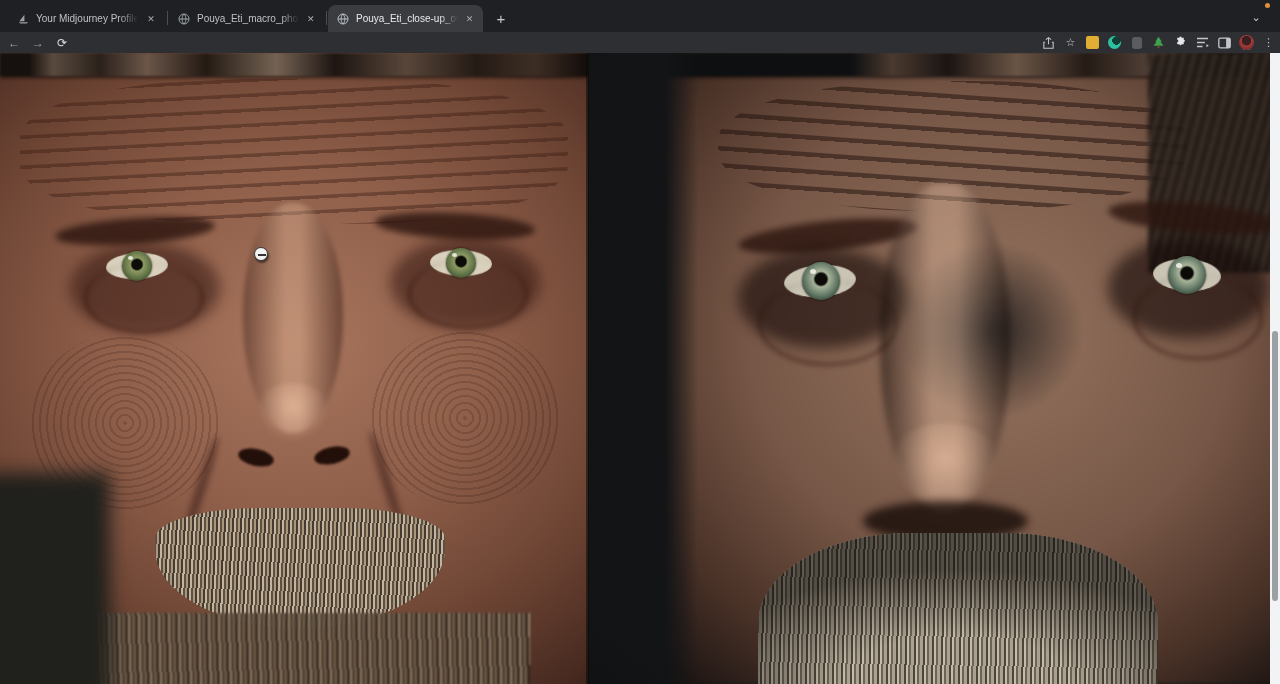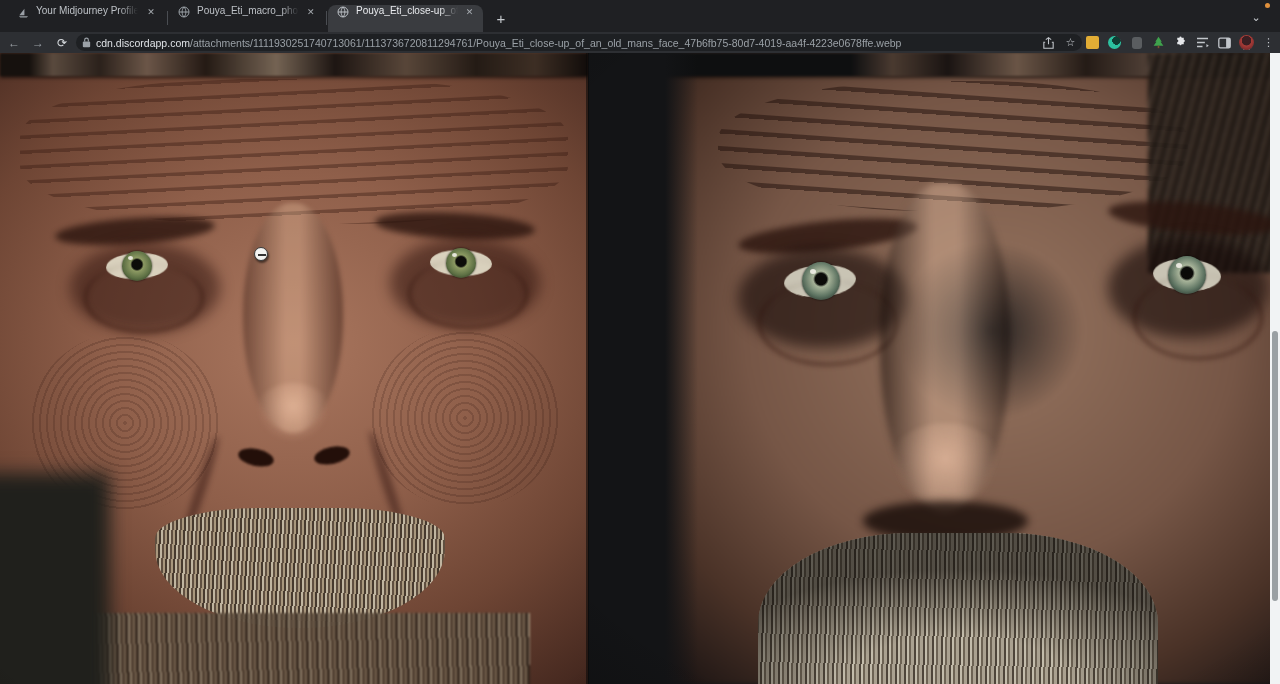--- a/index.html
+++ b/index.html
@@ -2,21 +2,21 @@
 <html><head>
 <meta charset="utf-8">
 <style>
   * { margin:0; padding:0; box-sizing:border-box; }
   html,body { width:1280px; height:684px; overflow:hidden; background:#202124;
               font-family:"Liberation Sans", sans-serif; }
   .window { position:relative; width:1280px; height:684px; background:#202124; }
 
   
   .tabstrip { position:absolute; left:0; top:0; width:1280px; height:32px; background:#1f2023; }
-  .tab { position:absolute; top:5px; height:27px; display:flex; gap:6px;
+  .tab { position:absolute; top:5px; height:27px; display:flex; align-items:center; gap:6px;
          padding:0 8px; border-radius:8px 8px 0 0; color:#bdc1c6; font-size:10px; cursor:default; }
   .tab.active { background:#3a3c40; color:#e8eaed; }
   .tab .title { white-space:nowrap; overflow:hidden; max-width:112px;
                 -webkit-mask-image:linear-gradient(90deg,#000 82%,transparent); }
   .tab .close { width:14px; height:14px; border-radius:50%; display:flex; align-items:center;
                 justify-content:center; font-size:9px; color:#a6abb0; }
   .tab-sep { position:absolute; top:11px; width:1px; height:14px; background:#4a4d52; }
   .favicon { width:14px; height:14px; flex:0 0 14px; display:flex; align-items:center; justify-content:center; }
   .newtab { position:absolute; left:489px; top:6px; width:24px; height:24px; border-radius:50%;
             color:#c7cbcf; font-size:15px; display:flex; align-items:center; justify-content:center; }
@@ -189,29 +189,20 @@
 
     <div class="tabsearch">⌄</div>
     <div class="notifdot" style="background:#e0903c"></div>
   </div>
 
   <div class="toolbar">
     <span class="navbtn">←</span>
     <span class="navbtn">→</span>
     <span class="navbtn lit">⟳</span>
 
-    <div class="omnibox">
-      <span style="margin-right:5px; display:flex;">
-        <svg width="9" height="11" viewBox="0 0 12 15">
-            <rect x="1" y="6" width="10" height="8" rx="1.5" fill="#9aa0a6"></rect>
-            <path d="M3.5 6 V4 a2.5 2.5 0 0 1 5 0 V6" fill="none" stroke="#9aa0a6" stroke-width="1.6"></path>
-          </svg>
-      </span>
-      <span class="urltext"><span class="domain">cdn.discordapp.com</span><span>/attachments/1111930251740713061/1113736720811294761/Pouya_Eti_close-up_of_an_old_mans_face_47b6fb75-80d7-4019-aa4f-4223e0678ffe.webp</span></span>
-    </div>
 
     <div class="boxicons">
       <span class="ext">
         <svg width="11" height="12" viewBox="0 0 16 18">
             <path d="M8 1 V11 M4 4 L8 1 L12 4" stroke="#c2c6cb" stroke-width="1.6" fill="none"></path>
             <path d="M3 8 H1 V17 H15 V8 H13" stroke="#c2c6cb" stroke-width="1.6" fill="none"></path>
           </svg>
       </span>
       <span class="ext glyphbtn">☆</span>
       <span class="ext">

